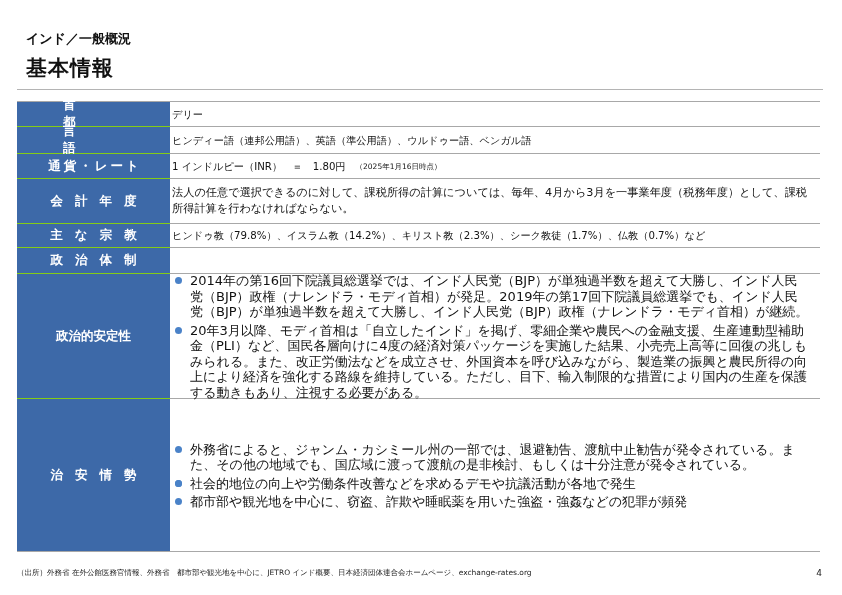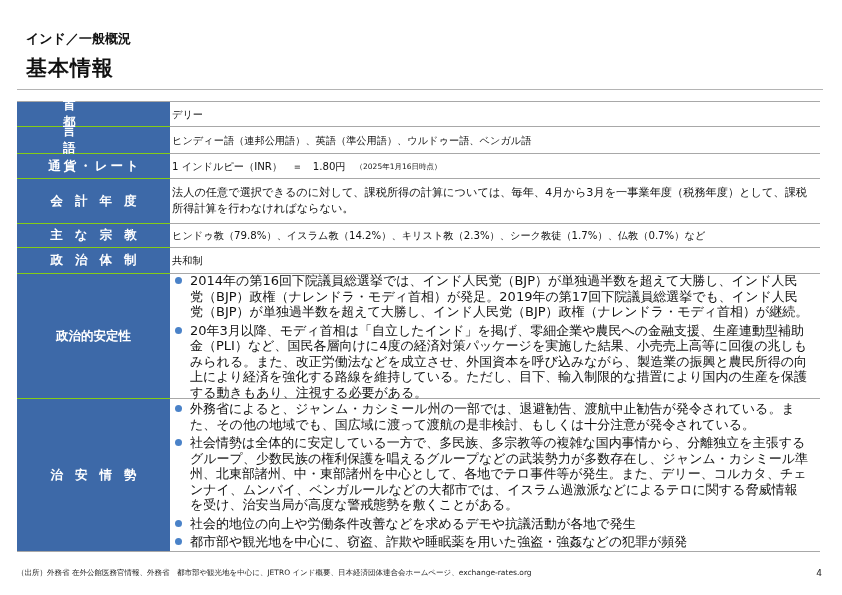--- a/index.html
+++ b/index.html
@@ -107,21 +107,20 @@
     <div class="label">
       <span class="ls-med">主な宗教</span>
     </div>
     <div class="value">ヒンドゥ教（79.8%）、イスラム教（14.2%）、キリスト教（2.3%）、シーク教徒（1.7%）、仏教（0.7%）など</div>
   </div>
 
   <div class="row" style="height:26px;">
     <div class="label">
       <span class="ls-med">政治体制</span>
     </div>
-    <div class="value">共和制</div>
   </div>
 
   <div class="row" style="height:125px;">
     <div class="label">
       <span>政治的安定性</span>
     </div>
     <div class="value">
       <ul class="bullets">
         <li>
           <span class="dot"></span>
@@ -140,21 +139,20 @@
       <span class="ls-med">治安情勢</span>
     </div>
     <div class="value">
       <ul class="bullets">
         <li>
           <span class="dot"></span>
           <span>外務省によると、ジャンム・カシミール州の一部では、退避勧告、渡航中止勧告が発令されている。また、その他の地域でも、国広域に渡って渡航の是非検討、もしくは十分注意が発令されている。</span>
         </li>
         <li>
           <span class="dot"></span>
-          <span>社会情勢は全体的に安定している一方で、多民族、多宗教等の複雑な国内事情から、分離独立を主張するグループ、少数民族の権利保護を唱えるグループなどの武装勢力が多数存在し、ジャンム・カシミール準州、北東部諸州、中・東部諸州を中心として、各地でテロ事件等が発生。また、デリー、コルカタ、チェンナイ、ムンバイ、ベンガルールなどの大都市では、イスラム過激派などによるテロに関する脅威情報を受け、治安当局が高度な警戒態勢を敷くことがある。</span>
         </li>
         <li>
           <span class="dot"></span>
           <span>社会的地位の向上や労働条件改善などを求めるデモや抗議活動が各地で発生</span>
         </li>
         <li>
           <span class="dot"></span>
           <span>都市部や観光地を中心に、窃盗、詐欺や睡眠薬を用いた強盗・強姦などの犯罪が頻発</span>
         </li>
       </ul>

